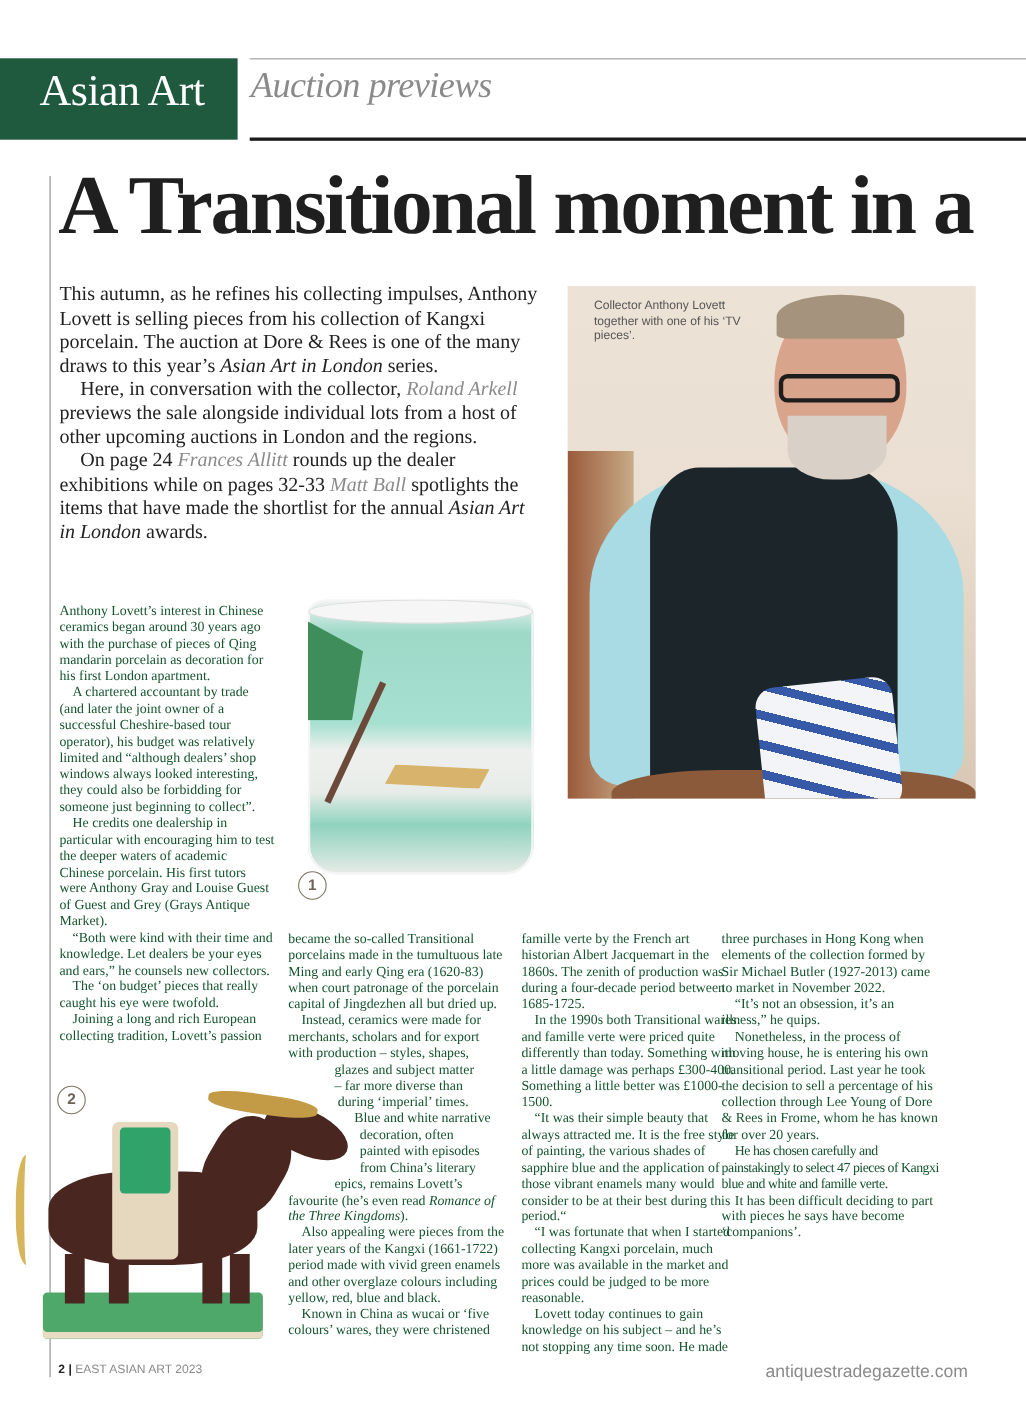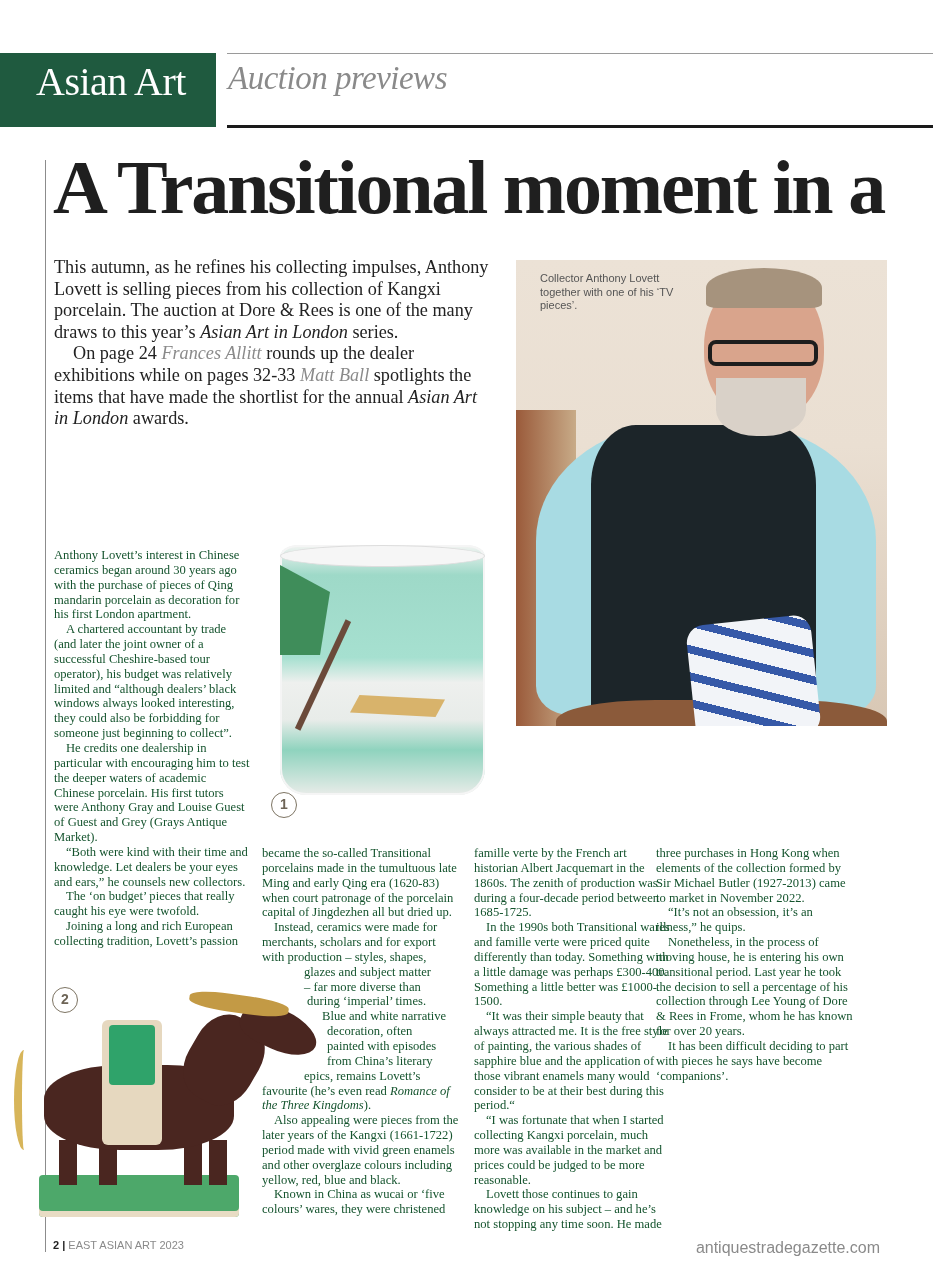--- a/index.html
+++ b/index.html
@@ -131,20 +131,21 @@
 <div class="top-rule"></div>
 <div class="sub-title">Auction previews</div>
 <div class="bottom-rule"></div>
 
 <div class="margin-rule"></div>
 
 <h1 class="headline">A Transitional moment in a</h1>
 
 <div class="standfirst">
   <p><span>This autumn, as he refines his collecting impulses, Anthony Lovett is selling pieces from his collection of Kangxi porcelain. The auction at Dore &amp; Rees is one of the many draws to this year’s </span><em>Asian Art in London</em><span> series.</span></p>
+  <p><span>Here, in conversation with the collector, </span><span class="byline">Roland Arkell</span><span> previews the sale alongside individual lots from a host of other upcoming auctions in London and the regions.</span></p>
   <p><span>On page 24 </span><span class="byline">Frances Allitt</span><span> rounds up the dealer exhibitions while on pages 32-33 </span><span class="byline">Matt Ball</span><span> spotlights the items that have made the shortlist for the annual </span><em>Asian Art in London</em><span> awards.</span></p>
 </div>
 
 <div class="photo">
   <div class="sofa"></div>
   <div class="sofa-seat"></div>
   <div class="shirt"></div>
   <div class="vest"></div>
   <div class="trousers"></div>
   <div class="head"></div>
@@ -174,21 +175,21 @@
   <div class="neck"></div>
   <div class="headp"></div>
   <div class="mane"></div>
   <div class="saddle"></div>
   <div class="saddle-g"></div>
 </div>
 <div class="badge badge-2">2</div>
 
 <div class="col col-1">
   <p class="first">Anthony Lovett’s interest in Chinese ceramics began around 30 years ago with the purchase of pieces of Qing mandarin porcelain as decoration for his first London apartment.</p>
-  <p>A chartered accountant by trade (and later the joint owner of a successful Cheshire-based tour operator), his budget was relatively limited and “although dealers’ black windows always looked interesting, they could also be forbidding for someone just beginning to collect”.</p>
+  <p>A chartered accountant by trade (and later the joint owner of a successful Cheshire-based tour operator), his budget was relatively limited and “although dealers’ shop windows always looked interesting, they could also be forbidding for someone just beginning to collect”.</p>
   <p>He credits one dealership in particular with encouraging him to test the deeper waters of academic Chinese porcelain. His first tutors were Anthony Gray and Louise Guest of Guest and Grey (Grays Antique Market).</p>
   <p>“Both were kind with their time and knowledge. Let dealers be your eyes and ears,” he counsels new collectors.</p>
   <p>The ‘on budget’ pieces that really caught his eye were twofold.</p>
   <p>Joining a long and rich European collecting tradition, Lovett’s passion</p>
 </div>
 
 <div class="col col-2">
   <p class="first">became the so-called Transitional porcelains made in the tumultuous late Ming and early Qing era (1620-83) when court patronage of the porcelain capital of Jingdezhen all but dried up.</p>
   <div>
     <div style="text-indent:12px">Instead, ceramics were made for</div>
@@ -208,27 +209,28 @@
   </div>
   <p>Also appealing were pieces from the later years of the Kangxi (1661-1722) period made with vivid green enamels and other overglaze colours including yellow, red, blue and black.</p>
   <p>Known in China as wucai or ‘five colours’ wares, they were christened</p>
 </div>
 
 <div class="col col-3">
   <p class="first">famille verte by the French art historian Albert Jacquemart in the 1860s. The zenith of production was during a four-decade period between 1685-1725.</p>
   <p>In the 1990s both Transitional wares and famille verte were priced quite differently than today. Something with a little damage was perhaps £300-400. Something a little better was £1000-1500.</p>
   <p>“It was their simple beauty that always attracted me. It is the free style of painting, the various shades of sapphire blue and the application of those vibrant enamels many would consider to be at their best during this period.“</p>
   <p>“I was fortunate that when I started collecting Kangxi porcelain, much more was available in the market and prices could be judged to be more reasonable.</p>
-  <p>Lovett those continues to gain knowledge on his subject – and he’s not stopping any time soon. He made</p>
+  <p>Lovett today continues to gain knowledge on his subject – and he’s not stopping any time soon. He made</p>
 </div>
 
 <div class="col col-4">
   <p class="first">three purchases in Hong Kong when elements of the collection formed by Sir Michael Butler (1927-2013) came to market in November 2022.</p>
   <p>“It’s not an obsession, it’s an illness,” he quips.</p>
   <p>Nonetheless, in the process of moving house, he is entering his own transitional period. Last year he took the decision to sell a percentage of his collection through Lee Young of Dore &amp; Rees in Frome, whom he has known for over 20 years.</p>
+  <p class="cond">He has chosen carefully and painstakingly to select 47 pieces of Kangxi blue and white and famille verte.</p>
   <p>It has been difficult deciding to part with pieces he says have become ‘companions’.</p>
 </div>
 
 <div class="footer-left">
   <span class="num">2</span>
   <span class="num">|</span>
   <span>EAST ASIAN ART 2023</span>
 </div>
 <div class="footer-right">antiquestradegazette.com</div>
 

